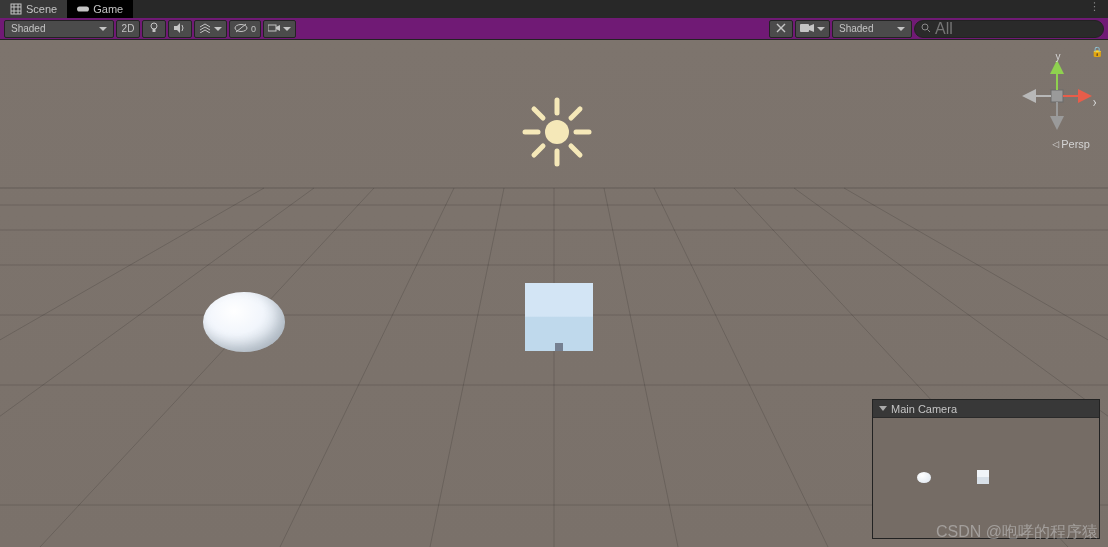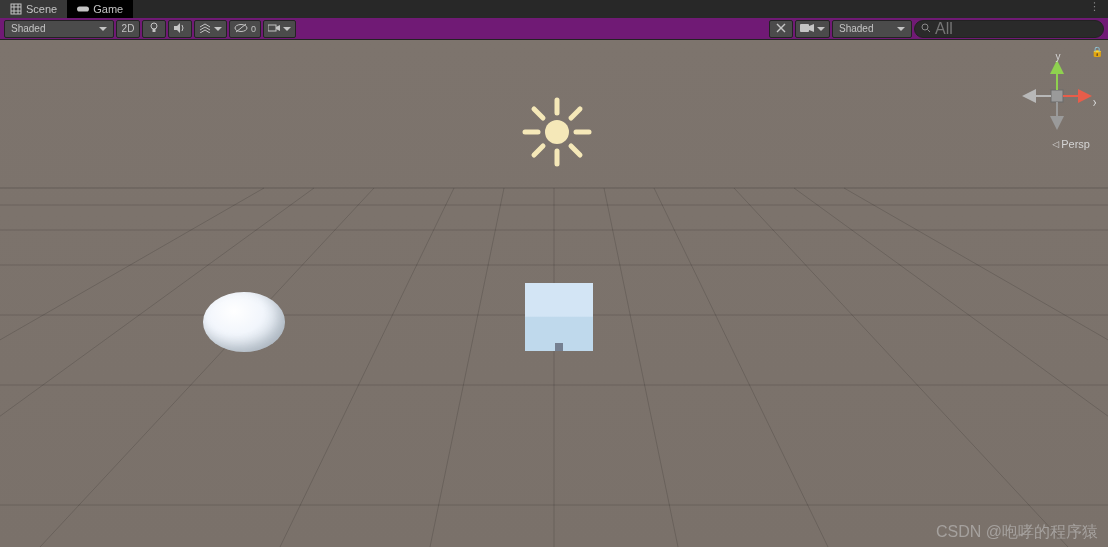--- a/index.html
+++ b/index.html
@@ -325,15 +325,25 @@
 
     <polygon points="41,78 34,64 48,64" fill="#9a9a9a"></polygon>
     <line x1="41" y1="50" x2="41" y2="64" stroke="#9a9a9a" stroke-width="2"></line>
   </svg>
   <div class="lock-icon">🔒</div>
   <div class="persp-label">
     <span style="font-size:9px">◁</span>
     <span>Persp</span>
   </div>
 
+  <div class="camera-preview">
+    <div class="camera-header">
+      <span class="disclosure"></span>
+      <span>Main Camera</span>
+    </div>
+    <div class="camera-body">
+      <div class="mini-sphere"></div>
+      <div class="mini-cube"></div>
+    </div>
+  </div>
 
   <div class="watermark">CSDN @咆哮的程序猿</div>
 </div>
 
 </body></html>

